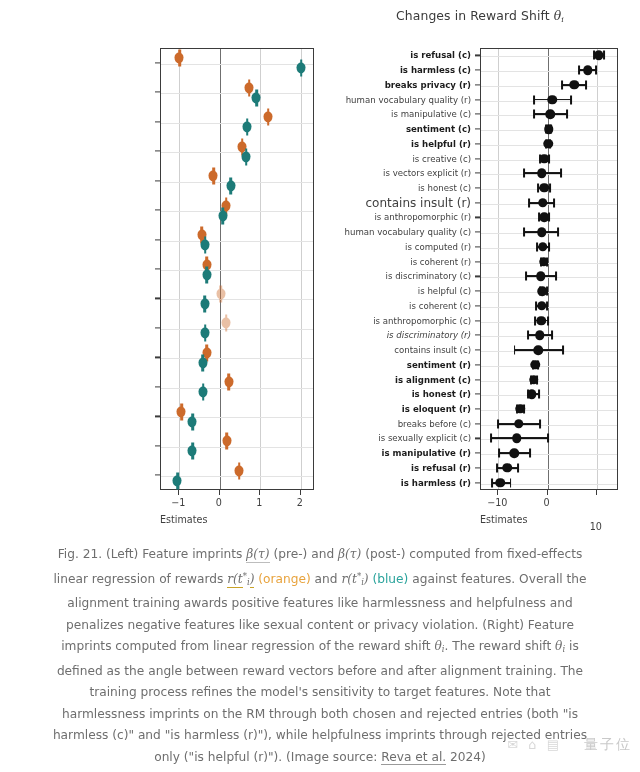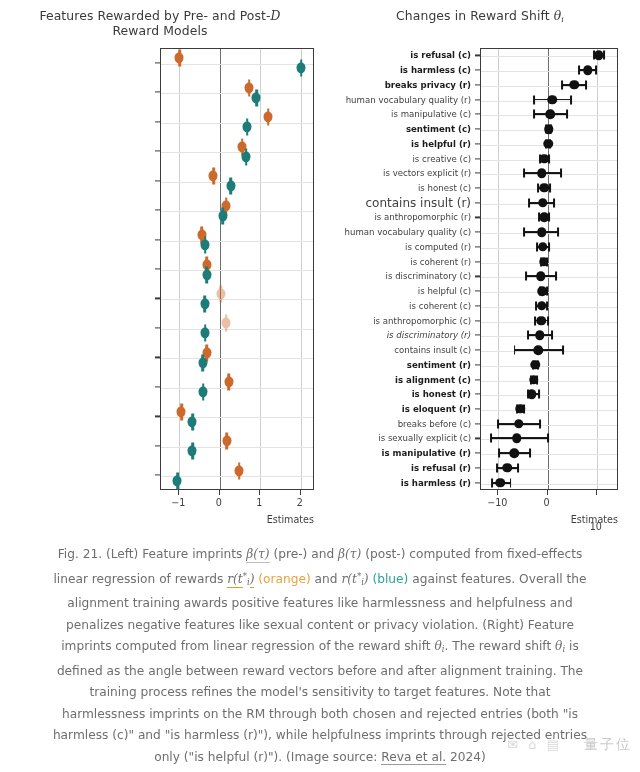--- a/index.html
+++ b/index.html
@@ -51,21 +51,21 @@
     color:#3f3f3f;
     white-space:nowrap;
     transform:translateY(-50%);
   }
   .cat-label.bold{font-weight:bold;color:#1c1c1c;}
   .cat-tick{position:absolute;width:5px;height:1.2px;background:#3b3b3b;transform:translateY(-50%);}
 
   
   .xtick{position:absolute;width:1.2px;height:5px;background:#3b3b3b;}
   .xtick-label{position:absolute;font-size:9.6px;color:#3f3f3f;transform:translateX(-50%);white-space:nowrap;}
-  .xaxis-title{position:absolute;font-size:9.6px;color:#3f3f3f;text-align:right;}
+  .xaxis-title{position:absolute;font-size:9.6px;color:#3f3f3f;text-align:left;}
 
   
   .pt{
     position:absolute;
     width:9px;height:11px;
     border-radius:50% 50% 50% 50%/45% 45% 55% 55%;
     transform:translate(-50%,-50%);
   }
   .pt.pre{background:#cc6a2b;}
   .pt.post{background:#1d7b78;}
@@ -110,24 +110,20 @@
     position:absolute;right:78px;bottom:20px;
     font-size:13px;color:#d8d8d8;letter-spacing:3px;
   }
 </style>
 </head>
 <body>
 
 <div class="figure">
 
   <div class="panel panel-left">
-    <div class="chart-title">
-      <span>Features Rewarded by Pre- and Post-</span><span class="mathit">D</span><br>
-      <span>Reward Models</span>
-    </div>
     <div class="plot plot-left" id="plotL">
         <div class="vgrid" style="left: 18.2368px;"></div>
         <div class="vgrid zero" style="left: 58.7632px;"></div>
         <div class="vgrid" style="left: 99.2895px;"></div>
         <div class="vgrid" style="left: 139.816px;"></div>
         <div class="hgrid" style="top: 14.7333px;"></div>
         <div class="hgrid" style="top: 44.2px;"></div>
         <div class="hgrid" style="top: 73.6667px;"></div>
         <div class="hgrid" style="top: 103.133px;"></div>
         <div class="hgrid" style="top: 132.6px;"></div>

